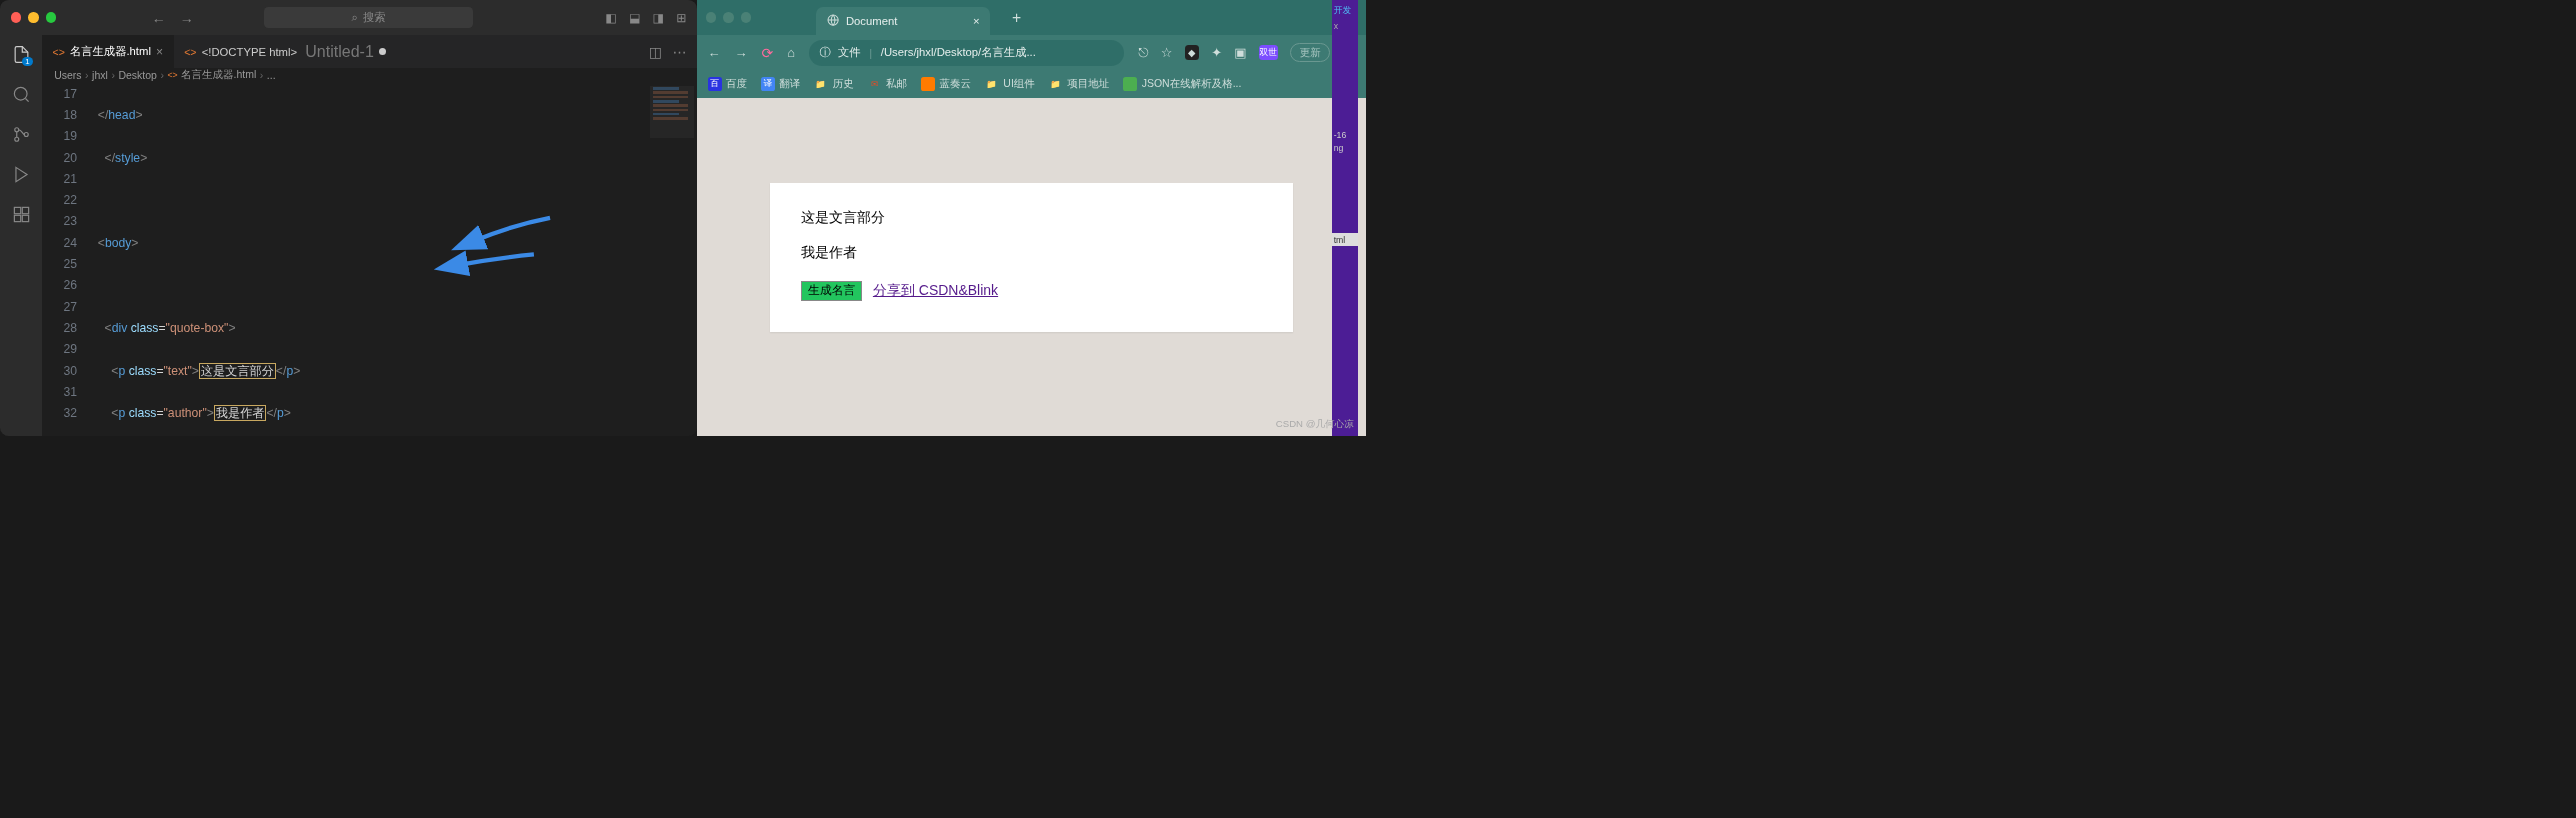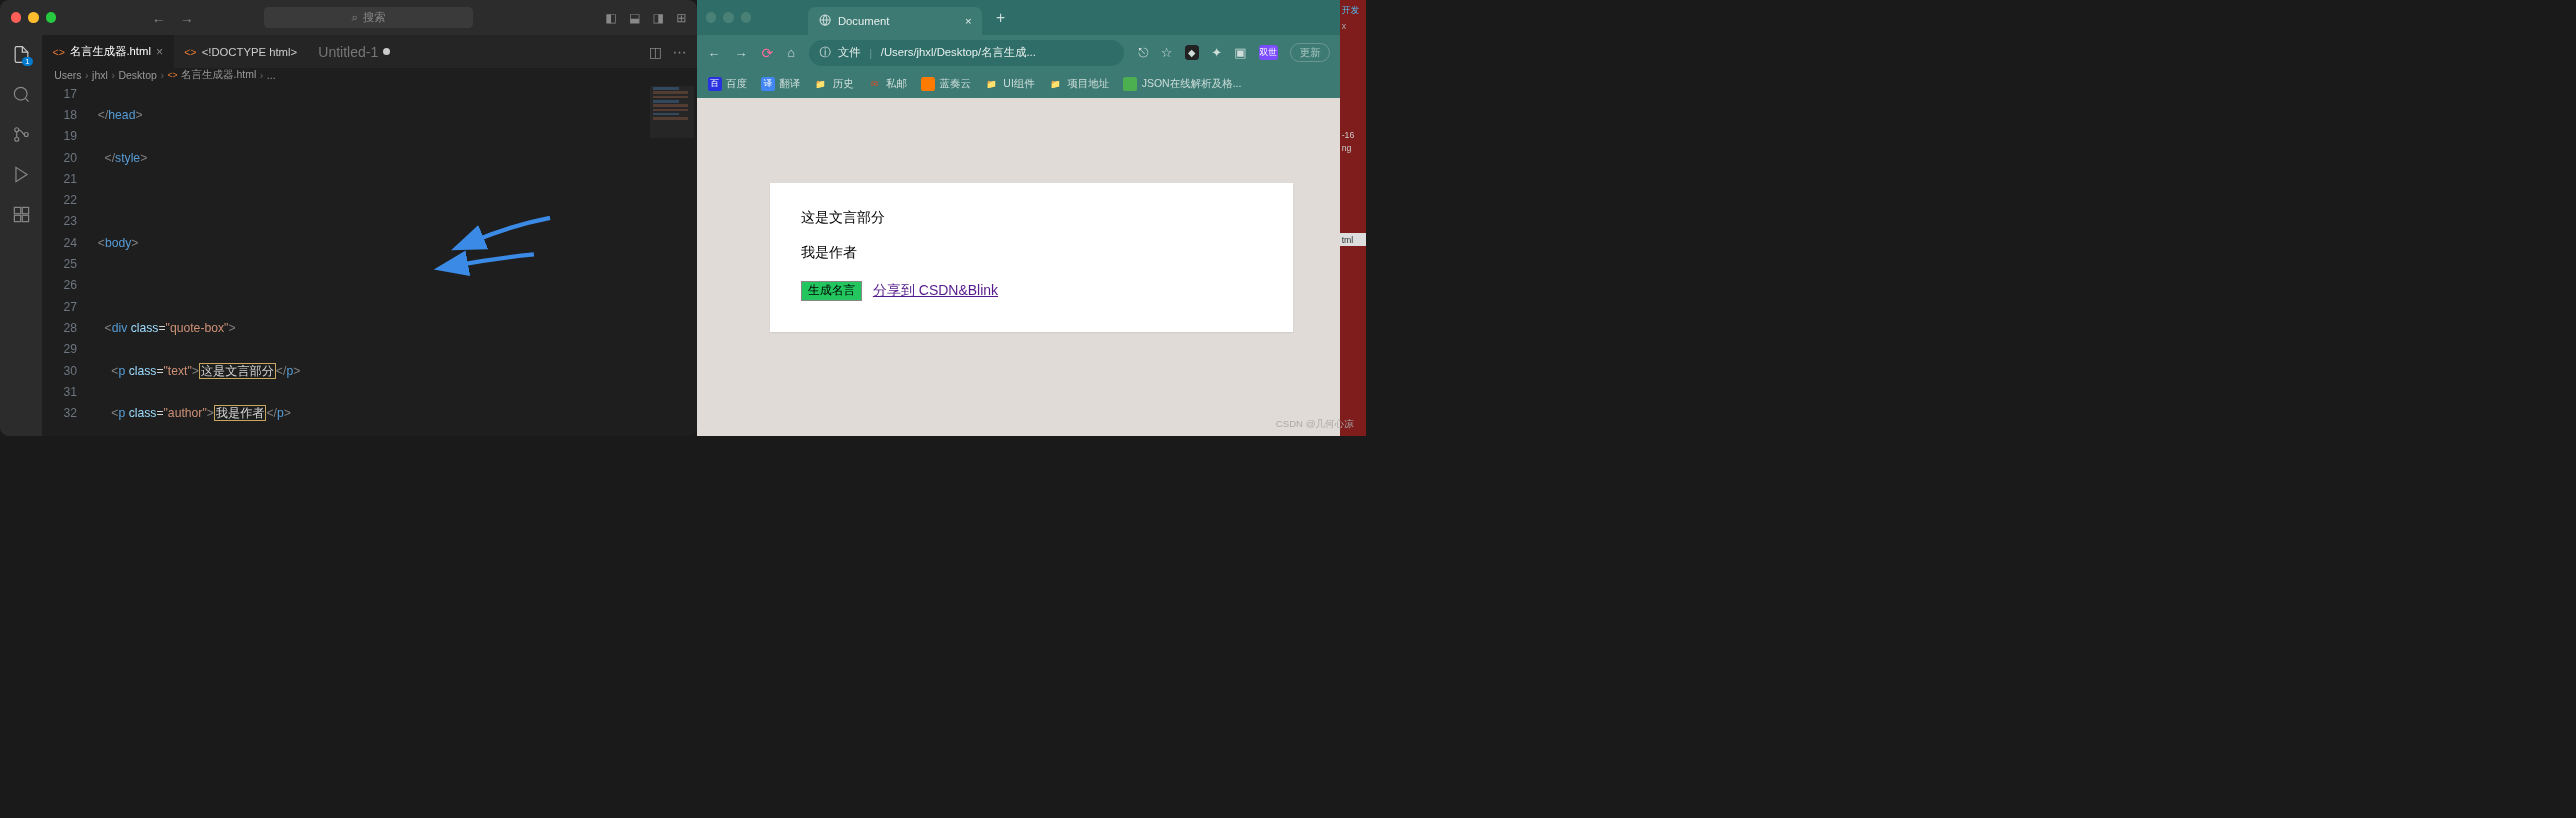--- a/index.html
+++ b/index.html
@@ -47,21 +47,21 @@
     .arrow-annot { position: absolute; pointer-events: none; }
     .arrow-annot svg { overflow: visible; }
     
     .minimap { position: absolute; right: 3.5px; top: 3.5px; width: 44px; height: 52px; background: #2a2a2a; opacity: 0.7; }
     .minimap-line { height: 2.6px; margin: 1.7px 3.5px; background: #555; }
     .minimap-line.c1 { background: #3a5a7a; width: 60%; }
     .minimap-line.c2 { background: #6a4a3a; width: 80%; }
     
     
     .chrome { flex: 1; height: 436px; display: flex; flex-direction: column; background: #fff; }
-    .chrome-tabs { height: 35px; background: #2f6e68; display: flex; align-items: flex-end; padding: 0 8.7px; gap: 5px; }
+    .chrome-tabs { height: 35px; background: #2f6e68; display: flex; align-items: flex-end; padding: 0 8.7px; gap: 13px; }
     .win-dots { display: flex; gap: 7px; align-self: center; margin-right: 52px; }
     .win-dots span { width: 10.5px; height: 10.5px; border-radius: 50%; background: #4a8176; }
     .ctab { background: #3d7a73; height: 28px; border-radius: 7px 7px 0 0; padding: 0 10.5px; display: flex; align-items: center; gap: 7px; color: #e6efed; font-size: 11.3px; min-width: 174px; }
     .ctab-close { margin-left: auto; }
     .newtab { color: #cfdedb; font-size: 15.7px; padding: 0 8.7px; align-self: center; }
     .ctab-menu { margin-left: auto; color: #cfdedb; align-self: center; padding-right: 7px; }
     
     .toolbar { height: 35px; background: #3d7a73; display: flex; align-items: center; padding: 0 10.5px; gap: 14px; color: #cfdedb; font-size: 13px; }
     .url-bar { flex: 1; background: #2f6e68; border-radius: 14px; height: 26px; display: flex; align-items: center; padding: 0 10.5px; gap: 7px; font-size: 11.3px; color: #e6efed; }
     .url-bar .sep { color: #6a9891; margin: 0 1.7px; }
@@ -78,21 +78,21 @@
     .page { flex: 1; background: #e0dbd6; display: flex; align-items: flex-start; justify-content: center; padding-top: 85px; }
     .quote-box { background: #fff; width: 523px; padding: 26px 31px 31px; box-shadow: 0 0.9px 1.7px rgba(0,0,0,0.08); }
     .quote-box p { font-size: 14px; margin-bottom: 17.4px; color: #000; }
     .quote-actions { display: flex; align-items: center; gap: 10.5px; margin-top: 19px; }
     .qbtn { background: #22c55e; border: 0.9px solid #888; font-size: 11.8px; padding: 0.9px 6.1px; font-family: inherit; }
     .qlink { color: #551a8b; font-size: 14px; text-decoration: underline; }
     
     .watermark { position: absolute; bottom: 5.2px; right: 12.2px; color: #aaa; font-size: 9.6px; margin-left: 20px; }
     
     
-    .right-strip { width: 26px; background: #7f1d1d; position: absolute; right: 0; top: 0; height: 100%; }
+    .right-strip { width: 26px; background: #4c1d95; position: absolute; right: 8px; top: 0; height: 100%; }
     .right-strip .lbl { color: #aaa; font-size: 8.7px; writing-mode: initial; padding: 1.7px; }
   </style>
 </head>
 <body>
 
 <div class="vscode">
   <div class="titlebar">
     <div class="traffic">
       <span class="tr-red"></span>
       <span class="tr-yellow"></span>
@@ -155,21 +155,21 @@
     <div class="editor-area">
       <div class="tabs">
         <div class="tab active">
           <span class="tab-icon">&lt;&gt;</span>
           <span>名言生成器.html</span>
           <span class="tab-close">×</span>
         </div>
         <div class="tab">
           <span class="tab-icon">&lt;&gt;</span>
           <span>&lt;!DOCTYPE html&gt;</span>
-          <span style="color:#777;font-size:14px;margin-left:16px">Untitled-1</span>
+          <span style="color:#777;font-size:16px;margin-left:3px">Untitled-1</span>
           <span class="tab-dot"></span>
         </div>
         <div class="tabs-right">
           <span>◫</span>
           <span>⋯</span>
         </div>
       </div>
 
       <div class="breadcrumb">
         <span>Users</span>

